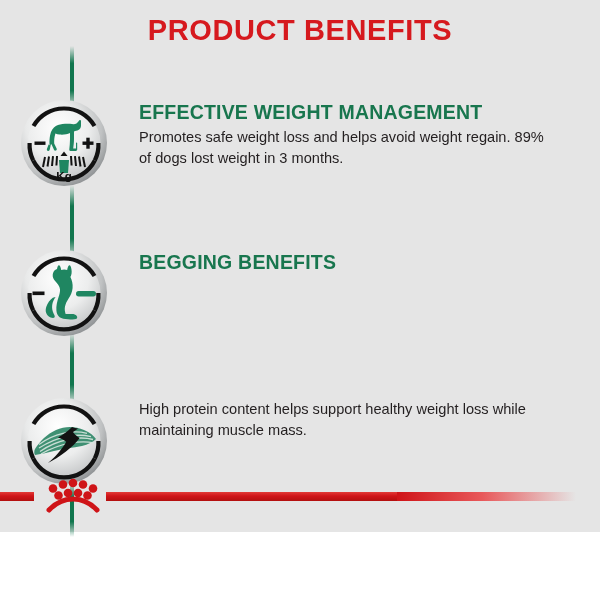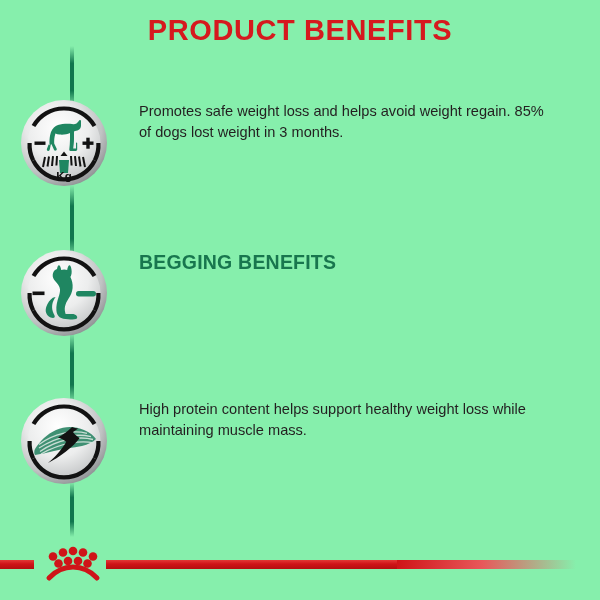--- a/index.html
+++ b/index.html
@@ -12,22 +12,22 @@
     height: 600px;
     background: #ffffff;
     font-family: "Liberation Sans", sans-serif;
     overflow: hidden;
     position: relative;
   }
 
   #page {
     position: relative;
     width: 600px;
-    height: 600px;
-    background: #86efac;
+    height: 532px;
+    background: #e5e5e5;
   }
 
   
   .page-title {
     position: absolute;
     left: 0;
     top: 14px;
     width: 600px;
     text-align: center;
     font-size: 29px;
@@ -212,21 +212,22 @@
 
         <rect x="14.5" y="42.5" width="11" height="3.4" fill="#121212"></rect>
         <g fill="#121212">
           <rect x="62.5" y="42.5" width="11" height="3.4"></rect>
           <rect x="66.3" y="38.7" width="3.4" height="11"></rect>
         </g>
         <text x="44" y="80.5" text-anchor="middle" font-family="Liberation Sans, sans-serif" font-size="11.5" font-weight="bold" fill="#121212">Kg</text>
       </svg>
     </div>
     <div class="benefit-text">
-      <p class="benefit-body">Promotes safe weight loss and helps avoid weight regain. 85% of dogs lost weight in 3 months.</p>
+      <h2 class="benefit-heading">EFFECTIVE WEIGHT MANAGEMENT</h2>
+      <p class="benefit-body">Promotes safe weight loss and helps avoid weight regain. 89% of dogs lost weight in 3 months.</p>
     </div>
   </div>
 
   <div class="benefit b2">
     <div class="badge">
       <svg viewBox="0 0 88 88" xmlns="http://www.w3.org/2000/svg">
         <defs>
           <radialGradient id="silver2" cx="38%" cy="32%" r="72%">
             <stop offset="0%" stop-color="#ffffff"></stop>
             <stop offset="45%" stop-color="#e8e9e9"></stop>

